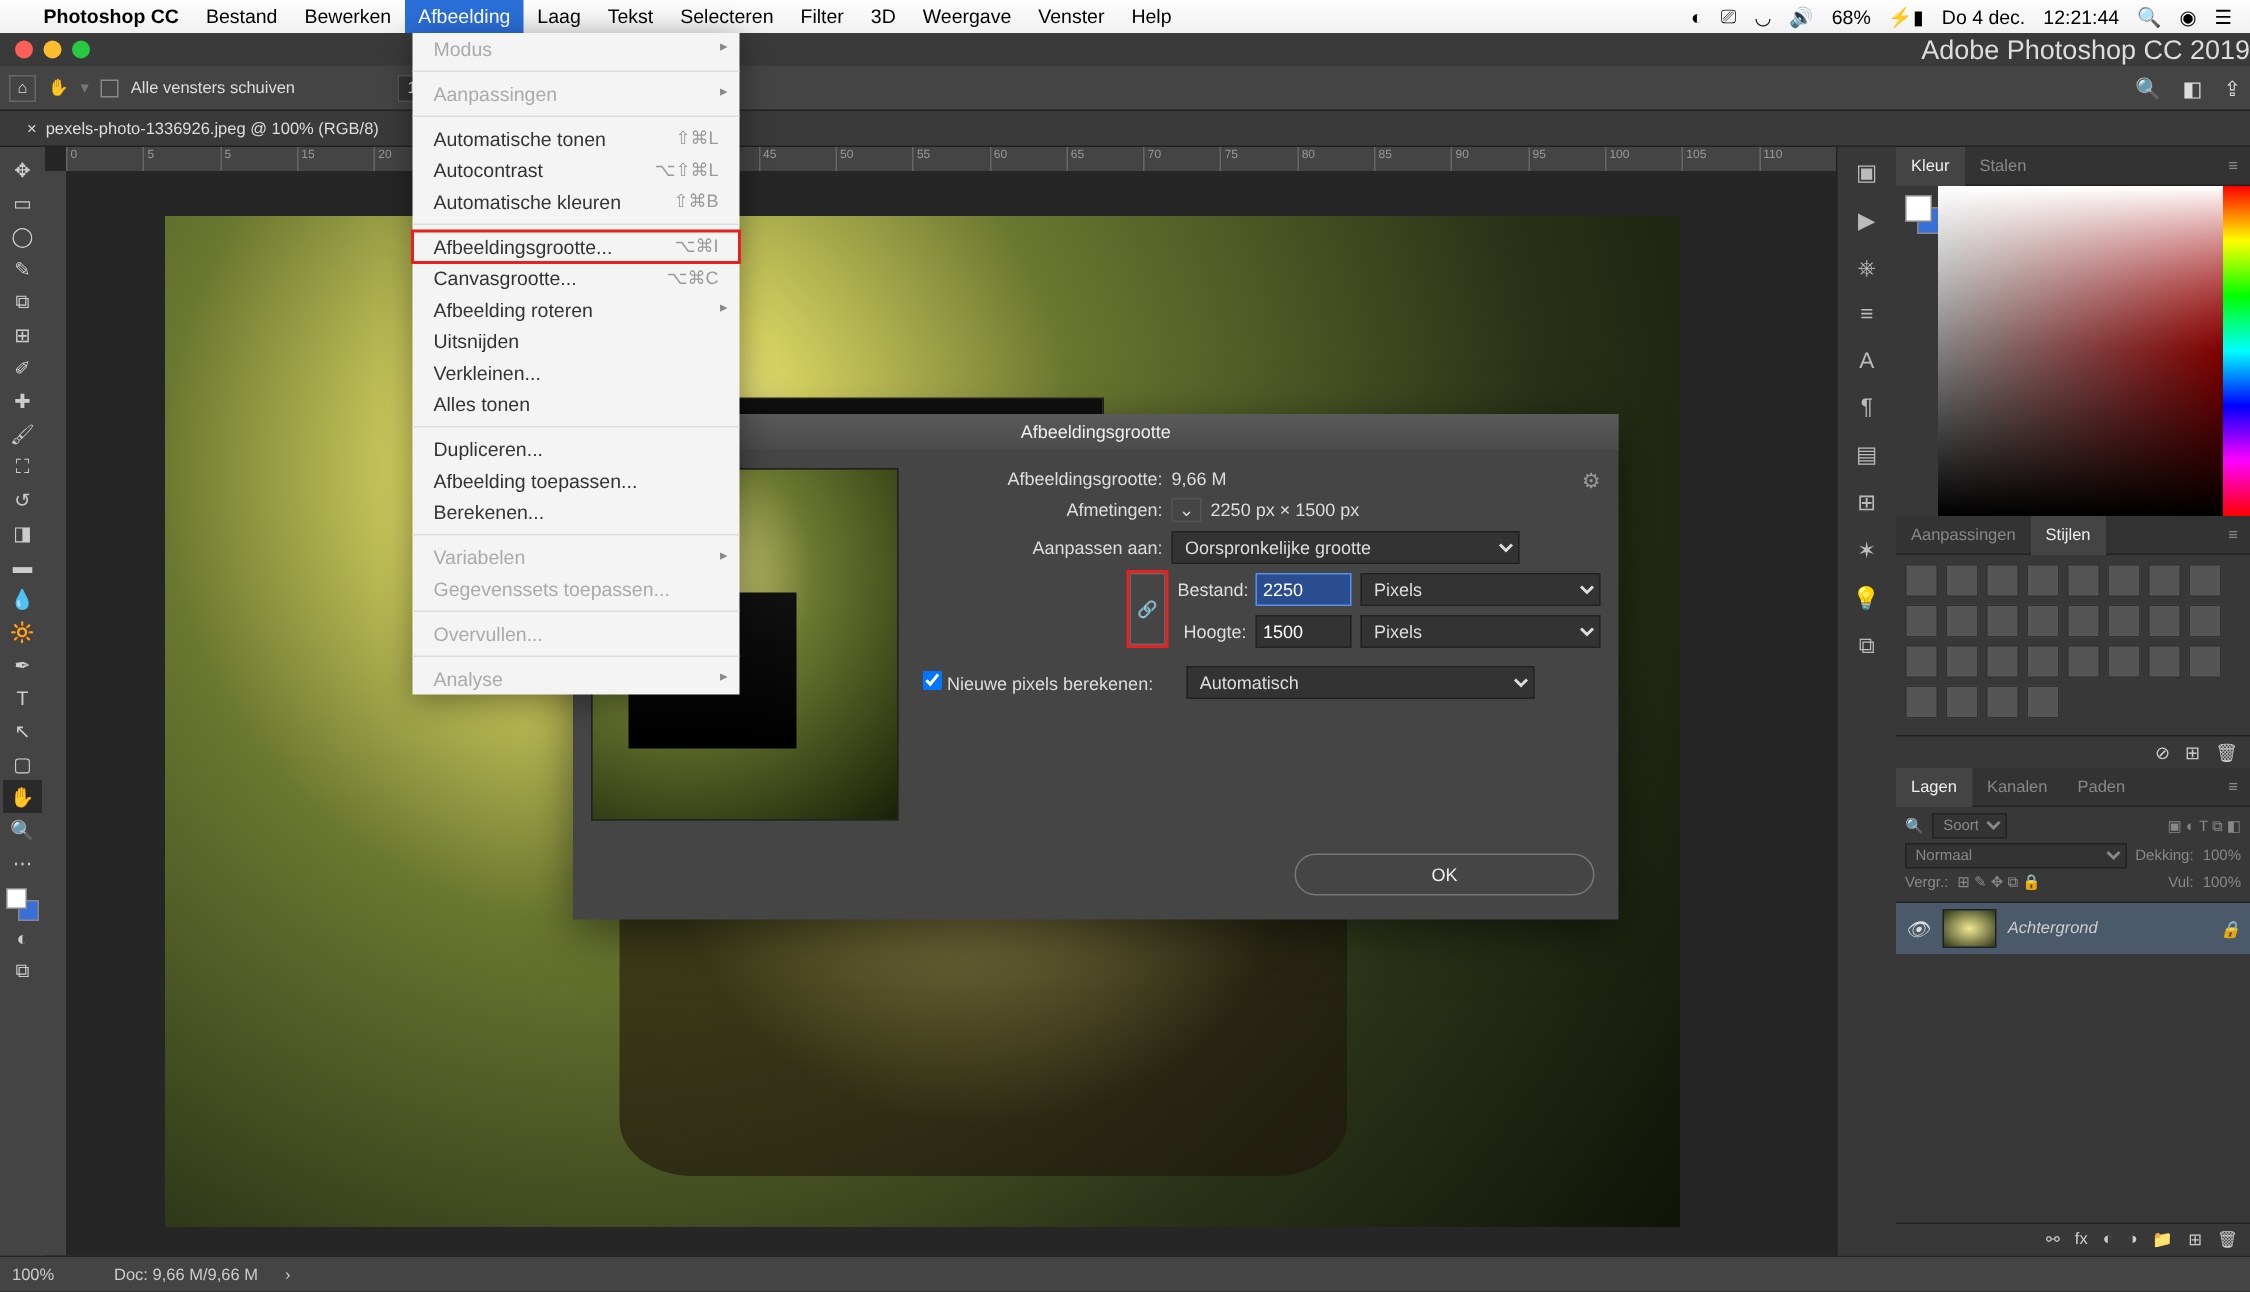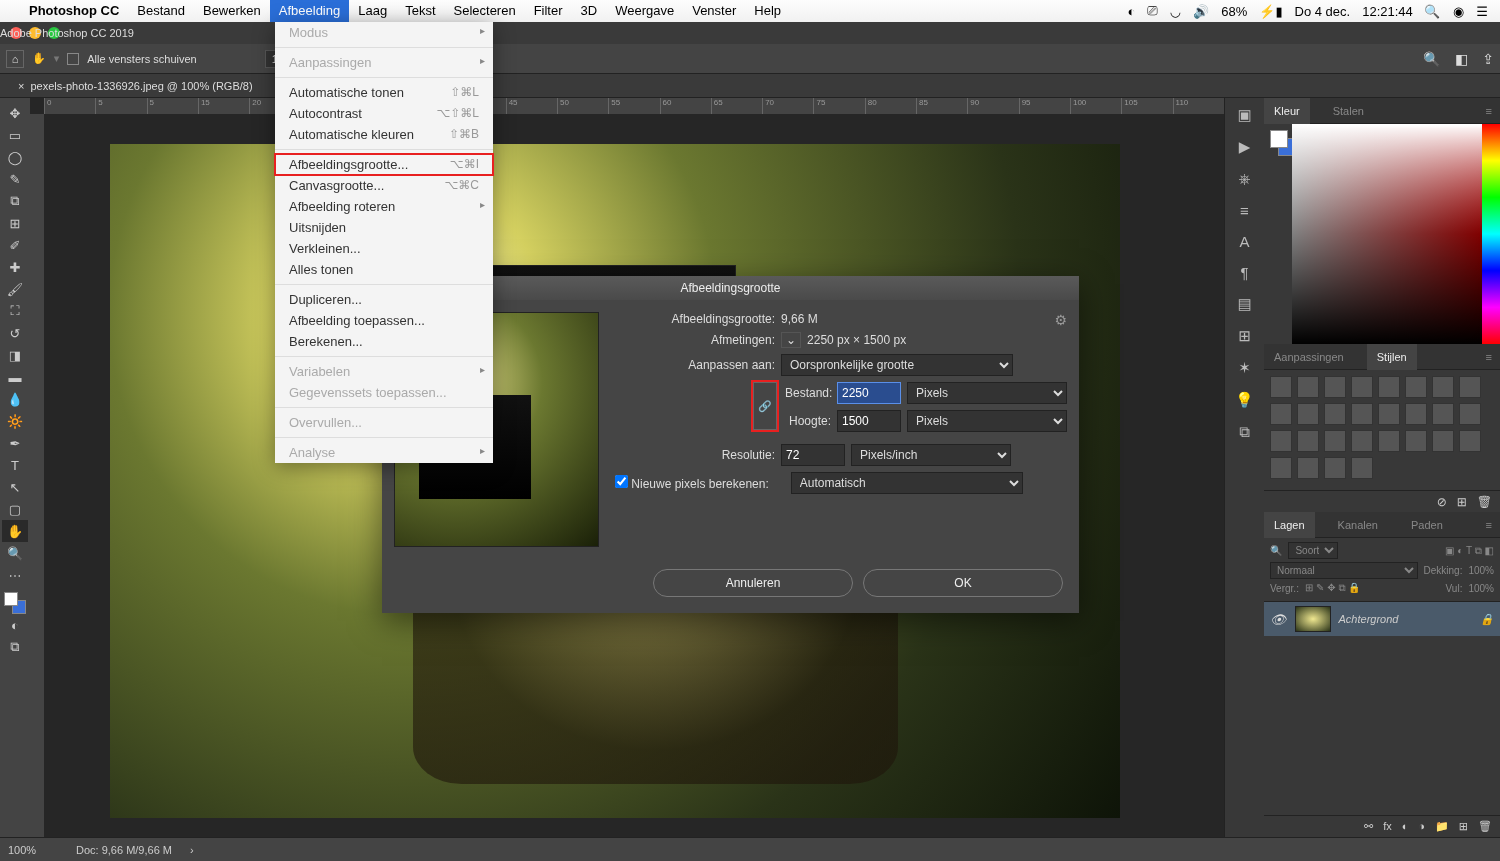--- a/index.html
+++ b/index.html
@@ -7,21 +7,21 @@
 .menubar { height: 22px; background: linear-gradient(#fdfdfd,#f1f1f1); display: flex; align-items: center; color: #000; font-size: 13px; position: relative; z-index: 100; }
 .menubar .apple { padding: 0 10px; font-size: 15px; }
 .menubar .mi { padding: 0 9px; height: 22px; line-height: 22px; }
 .menubar .mi.active { background: #2a6ed8; color: #fff; }
 .menubar .right { margin-left: auto; display: flex; align-items: center; gap: 12px; padding-right: 12px; }
 .menubar .right span { font-size: 13px; }
 .titlebar { height: 22px; background: #3a3a3a; display: flex; align-items: center; position: relative; }
 .traffic { display: flex; gap: 7px; padding-left: 10px; }
 .traffic span { width: 12px; height: 12px; border-radius: 50%; }
 .tred { background: #ff5f57; } .tyel { background: #febc2e; } .tgrn { background: #28c840; }
-.titlebar .title { position: absolute; left: 0; right: 0; text-align: left; color: #ddd; font-size: 11px; }
+.titlebar .title { position: absolute; left: 0; right: 0; text-align: right; color: #ddd; font-size: 18px; }
 .optbar { height: 30px; background: #444; border-bottom: 1px solid #222; display: flex; align-items: center; padding: 0 6px; gap: 8px; color: #ddd; font-size: 11px; }
 .optbar .home { width: 18px; height: 18px; border: 1px solid #666; display: flex; align-items: center; justify-content: center; }
 .optbar .check { width: 12px; height: 12px; border: 1px solid #888; }
 .optbar .zoom { margin-left: 60px; border: 1px solid #555; padding: 2px 18px 2px 6px; background: #333; }
 .optbar .ricons { margin-left: auto; display: flex; gap: 14px; font-size: 14px; }
 .doctab { height: 24px; background: #3a3a3a; display: flex; align-items: center; padding-left: 18px; color: #ddd; font-size: 11px; border-bottom: 1px solid #222; }
 .doctab .x { margin-right: 6px; font-size: 11px; }
 .main { display: flex; height: calc(861px - 22px - 22px - 30px - 24px - 24px); }
 .tools { width: 30px; background: #444; display: flex; flex-direction: column; align-items: center; padding-top: 4px; gap: 0; }
 .tools .t { width: 26px; height: 22px; display: flex; align-items: center; justify-content: center; font-size: 13px; color: #ccc; cursor: pointer; position: relative; }
@@ -57,21 +57,21 @@
 .dialog .sel-w { width: 160px; }
 .dialog .sel-u { width: 160px; }
 .dialog .gear { float: right; color: #999; font-size: 14px; cursor: pointer; }
 .dialog .link { width: 24px; height: 48px; border: 1px solid #666; position: relative; display: flex; align-items: center; justify-content: center; margin-right: 2px; outline: 2px solid #e82020; }
 .dialog .link span { font-size: 11px; }
 .dialog .btns { display: flex; gap: 10px; padding: 10px 16px 16px; justify-content: flex-end; }
 .dialog .btn { flex: 1; max-width: 200px; border: 1px solid #777; background: #454545; color: #eee; padding: 6px 0; border-radius: 14px; text-align: center; cursor: pointer; }
 .rcol { width: 40px; background: #383838; display: flex; flex-direction: column; align-items: center; padding-top: 8px; gap: 14px; border-left: 1px solid #222; }
 .rcol span { color: #bbb; font-size: 15px; }
 .panels { width: 236px; background: #383838; display: flex; flex-direction: column; }
-.panel-h { height: 26px; background: #333; display: flex; align-items: center; font-size: 11px; border-bottom: 1px solid #222; gap: 13px; }
+.panel-h { height: 26px; background: #333; display: flex; align-items: center; font-size: 11px; border-bottom: 1px solid #222; }
 .panel-h .tab { padding: 0 10px; height: 26px; line-height: 26px; color: #888; }
 .panel-h .tab.act { background: #444; color: #eee; }
 .panel-h .more { margin-left: auto; padding-right: 8px; color: #888; }
 .color-p { height: 220px; position: relative; display: flex; }
 .color-p .sw2 { width: 28px; padding: 6px; }
 .color-p .sw2 .cfg { width: 18px; height: 18px; background: #fff; border: 1px solid #888; position: relative; z-index: 2; }
 .color-p .sw2 .cbg { width: 18px; height: 18px; background: #3a6fd8; border: 1px solid #888; margin-top: -10px; margin-left: 8px; }
 .color-p .grad { flex: 1; background: linear-gradient(to bottom, #fff 0%, rgba(255,255,255,0) 50%), linear-gradient(to right, #fff 0%, #f00 100%), linear-gradient(to top, #000 0%, rgba(0,0,0,0) 60%); background-blend-mode: normal; position: relative; }
 .color-p .grad::before { content:""; position:absolute; inset:0; background: linear-gradient(to bottom, rgba(255,255,255,1) 0%, rgba(255,255,255,0) 2%), linear-gradient(to top, #000 0%, rgba(0,0,0,0) 100%); }
 .color-p .hue { width: 18px; background: linear-gradient(#f00,#ff0,#0f0,#0ff,#00f,#f0f,#f00); }
@@ -444,27 +444,21 @@
             <select class="sel-u"><option>Pixels</option></select>
           </div>
           <div class="frow">
             <label style="width:46px">Hoogte:</label>
             <input type="text" value="1500" style="">
             <select class="sel-u"><option>Pixels</option></select>
           </div>
         </div>
       </div>
       <div class="frow">
-        <label>Resolutie:</label>
-        <input type="text" value="72" style="">
-        <select class="sel-u"><option>Pixels/inch</option></select>
-      </div>
-      <div class="frow">
         <label style="width:auto"><input type="checkbox" checked="" style=""> <span>Nieuwe pixels berekenen:</span></label>
         <select style="width:232px;margin-left:16px"><option>Automatisch</option></select>
       </div>
     </div>
   </div>
   <div class="btns">
-    <div class="btn">Annuleren</div>
     <div class="btn">OK</div>
   </div>
 </div>
 
 </body></html>

